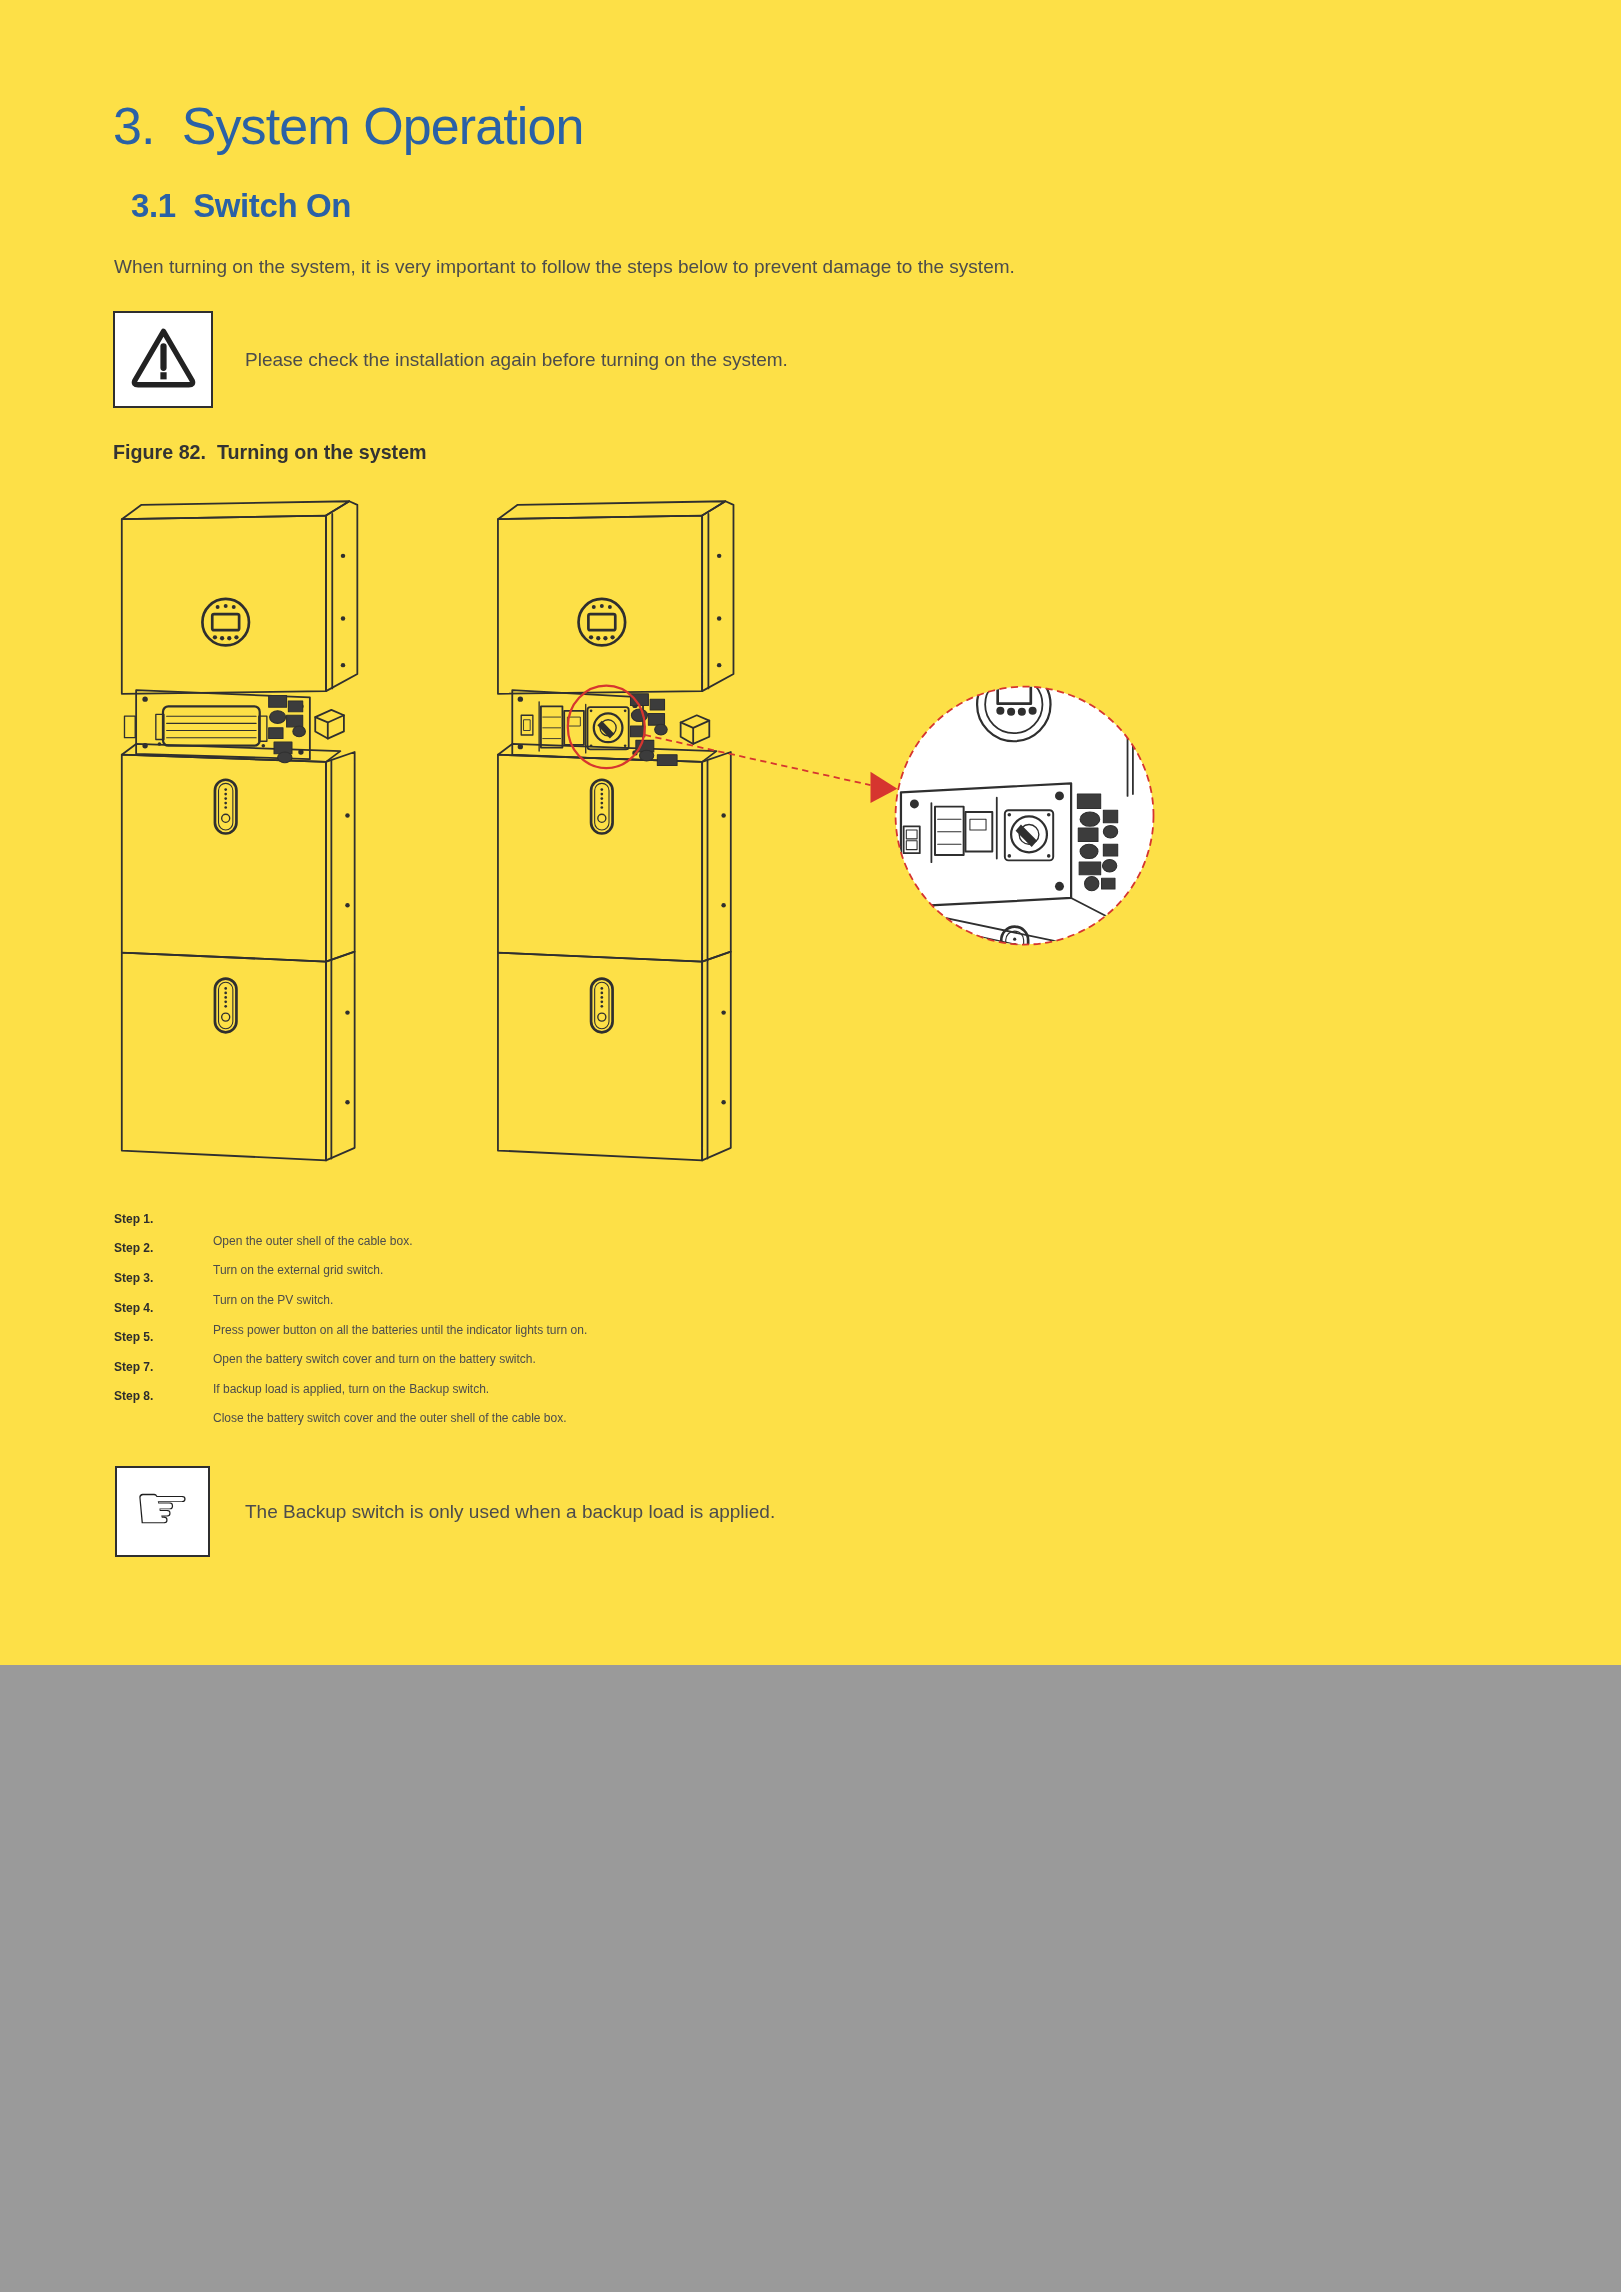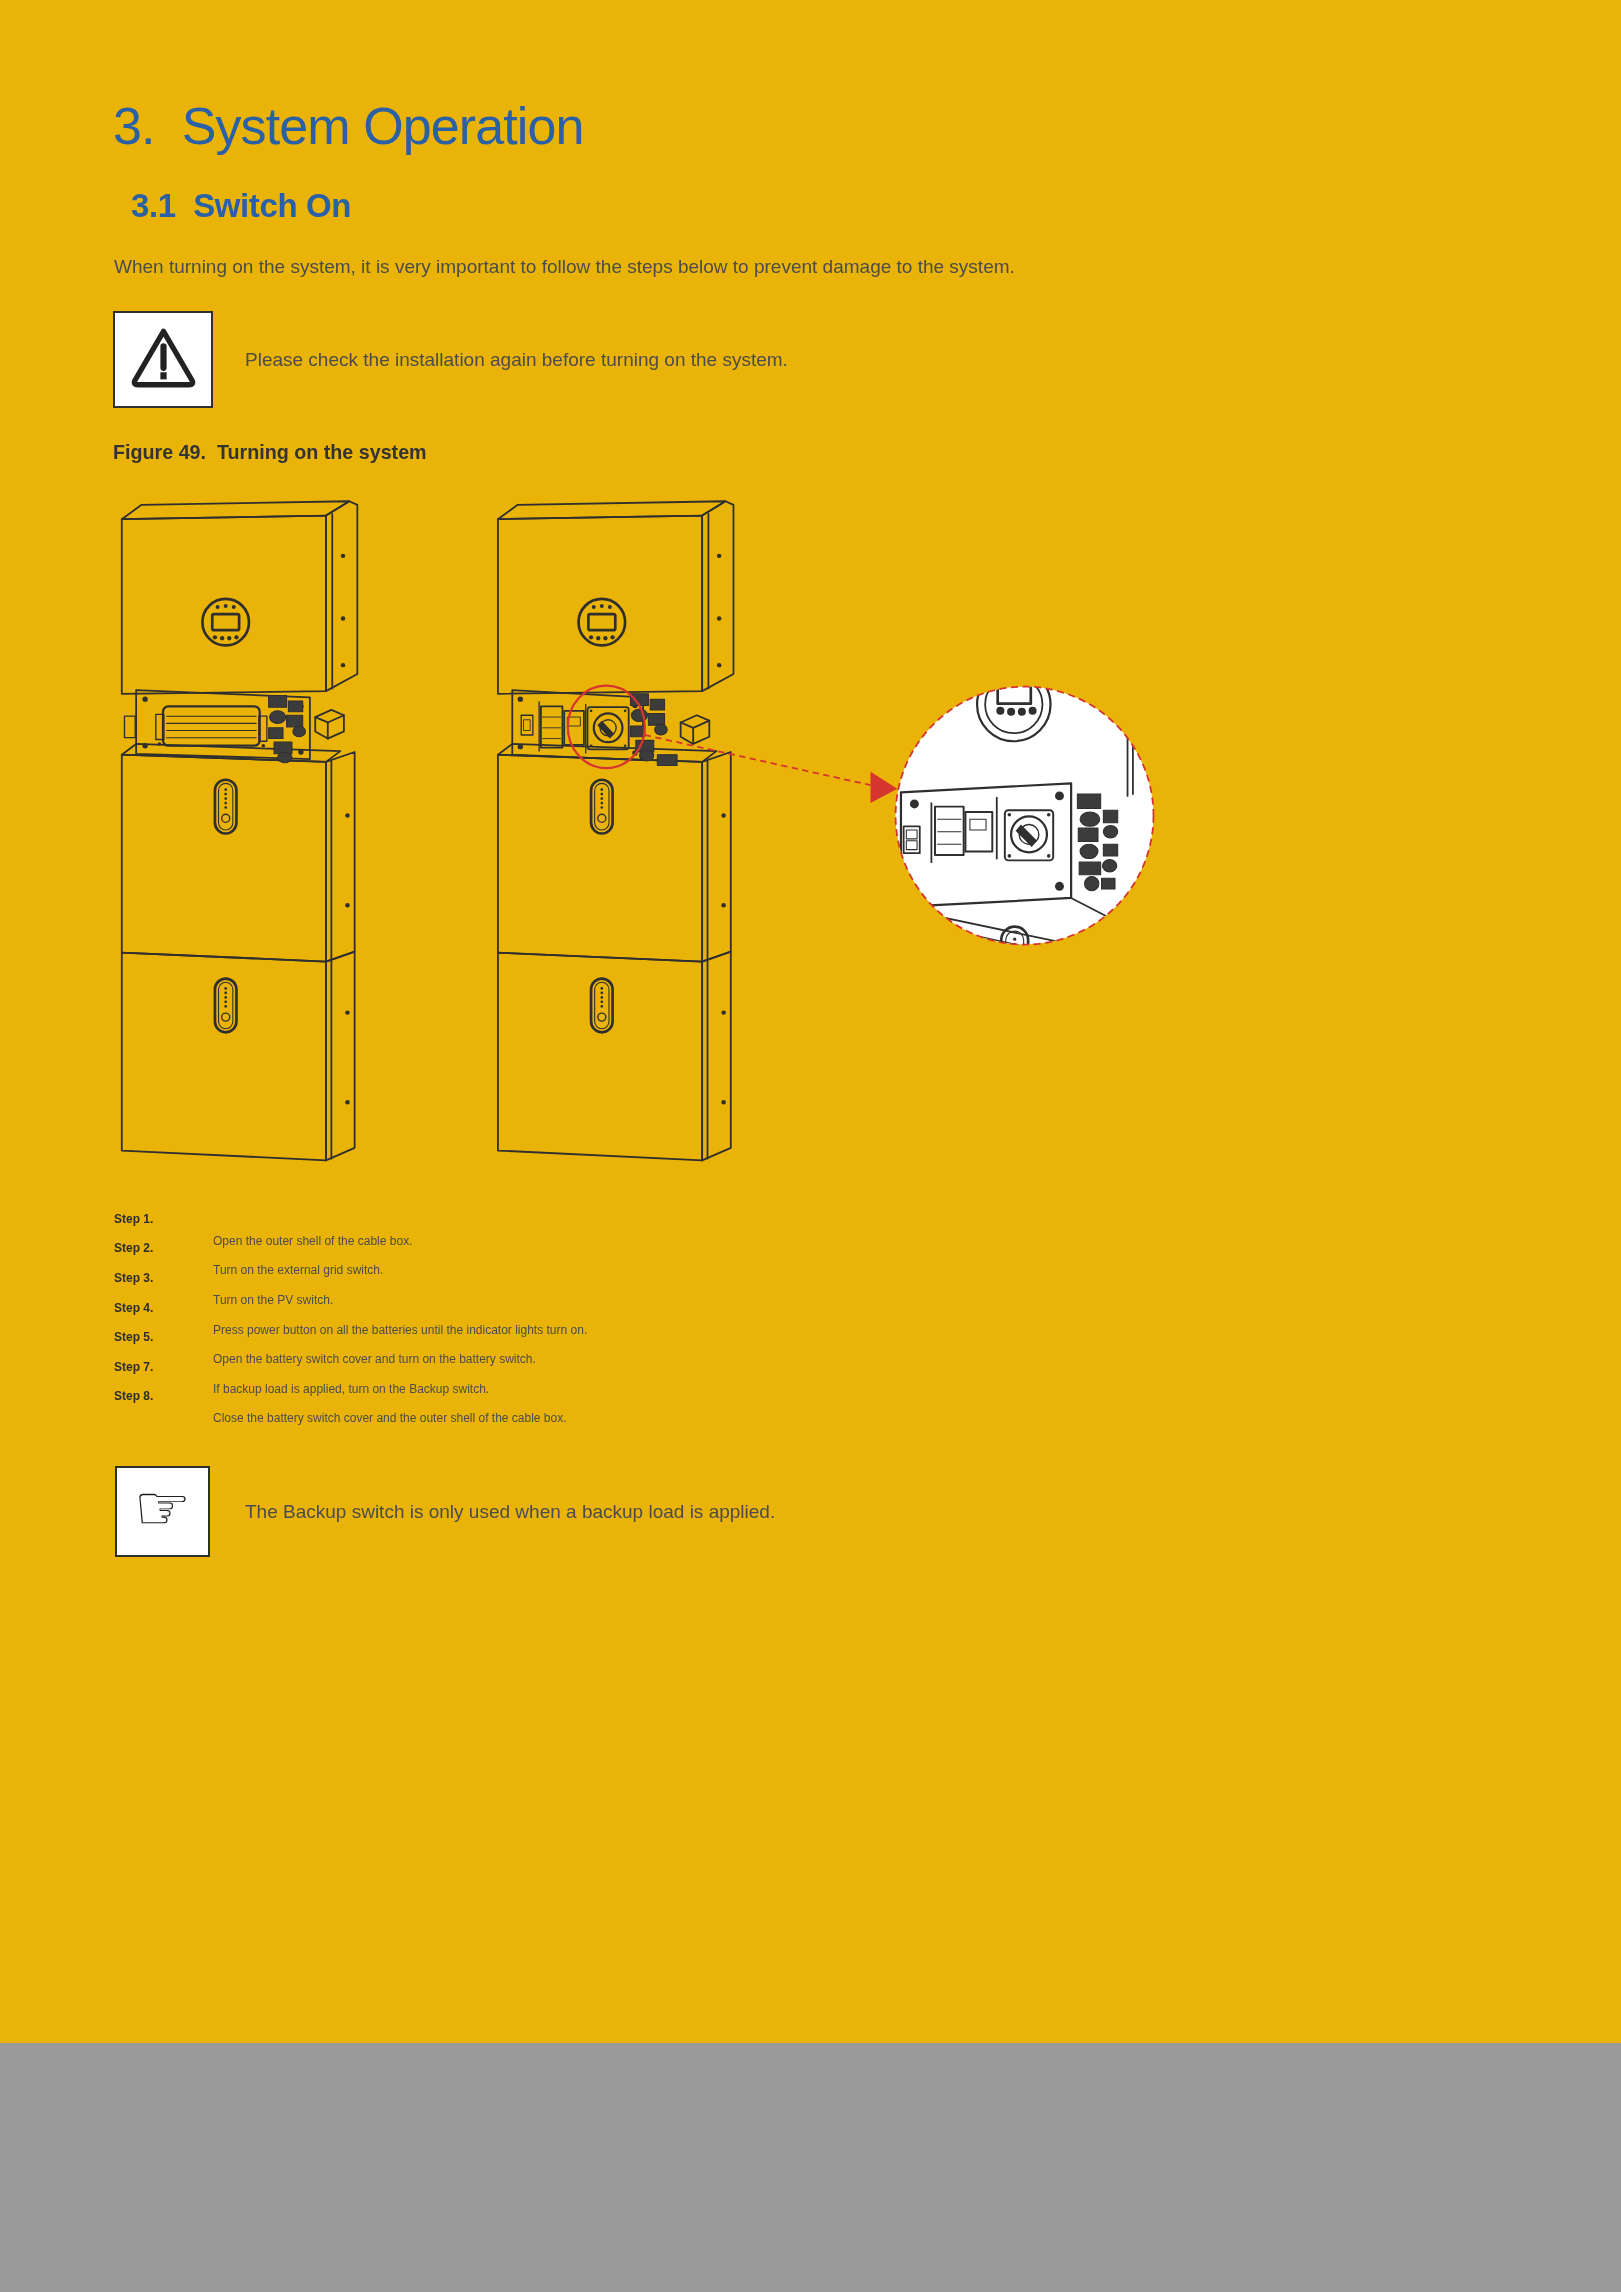--- a/index.html
+++ b/index.html
@@ -1,16 +1,16 @@
 <!DOCTYPE html>
 <html style="font-size:14.3px"><head>
 <meta charset="utf-8">
 <style>
   html,body{margin:0;padding:0;background:#9a9a9a;}
-  .page{position:relative;width:1621px;height:2043px;margin:0 auto;background:#eab308;
+  .page{position:relative;width:1621px;height:1665px;margin:0 auto;background:#fde047;
         font-family:"Liberation Sans",sans-serif;overflow:hidden;}
   .h1{position:absolute;left:113px;top:99px;font-size:52px;font-weight:400;
       letter-spacing:-0.9px;color:#2a61a6;white-space:pre;line-height:1.05;}
   .h2{position:absolute;left:131px;top:189px;font-size:33px;font-weight:700;
       letter-spacing:-0.4px;color:#2a61a6;white-space:pre;line-height:1.05;}
   .intro{position:absolute;left:114px;top:253px;font-size:19px;color:#4c4c4c;line-height:1.45;text-align:right;}
   .iconbox{position:absolute;border:2.7px solid #2f2f2f;background:#fff;
            display:flex;align-items:center;justify-content:center;box-sizing:border-box;}
   #warnbox{left:113px;top:311px;width:100px;height:97px;}
   #notebox{left:115px;top:1466px;width:95px;height:91px;}
@@ -43,21 +43,21 @@
     <span>
       <svg width="73" height="68" viewBox="0 0 82 76" fill="none" stroke="#222" stroke-linejoin="round" stroke-linecap="round">
         <path d="M41 8 L73 63 Q75.5 68 69.5 68 L12.5 68 Q6.5 68 9 63 Z" stroke-width="6"></path>
         <line x1="41" y1="25" x2="41" y2="49" stroke-width="7"></line>
         <rect x="37.5" y="54" width="7" height="8" fill="#222" stroke="none"></rect>
       </svg>
     </span>
   </div>
   <div class="sidetext" id="warntext">Please check the installation again before turning on the system.</div>
 
-  <div class="caption">Figure 49.  Turning on the system</div>
+  <div class="caption">Figure 82.  Turning on the system</div>
 
   <svg class="fig" width="1621" height="699" viewBox="0 540 1810 780">
     <defs>
       <g id="tower-shape">
 
         <polygon points="136,579 364,575 364,771 136,774"></polygon>
         <polygon points="136,579 158,563 390,559 364,575"></polygon>
         <polygon points="364,575 390,559 399,563 399,752 364,771"></polygon>
         <line x1="371" y1="573" x2="371" y2="768"></line>
         <circle cx="383" cy="620" r="2.5" class="f"></circle>

